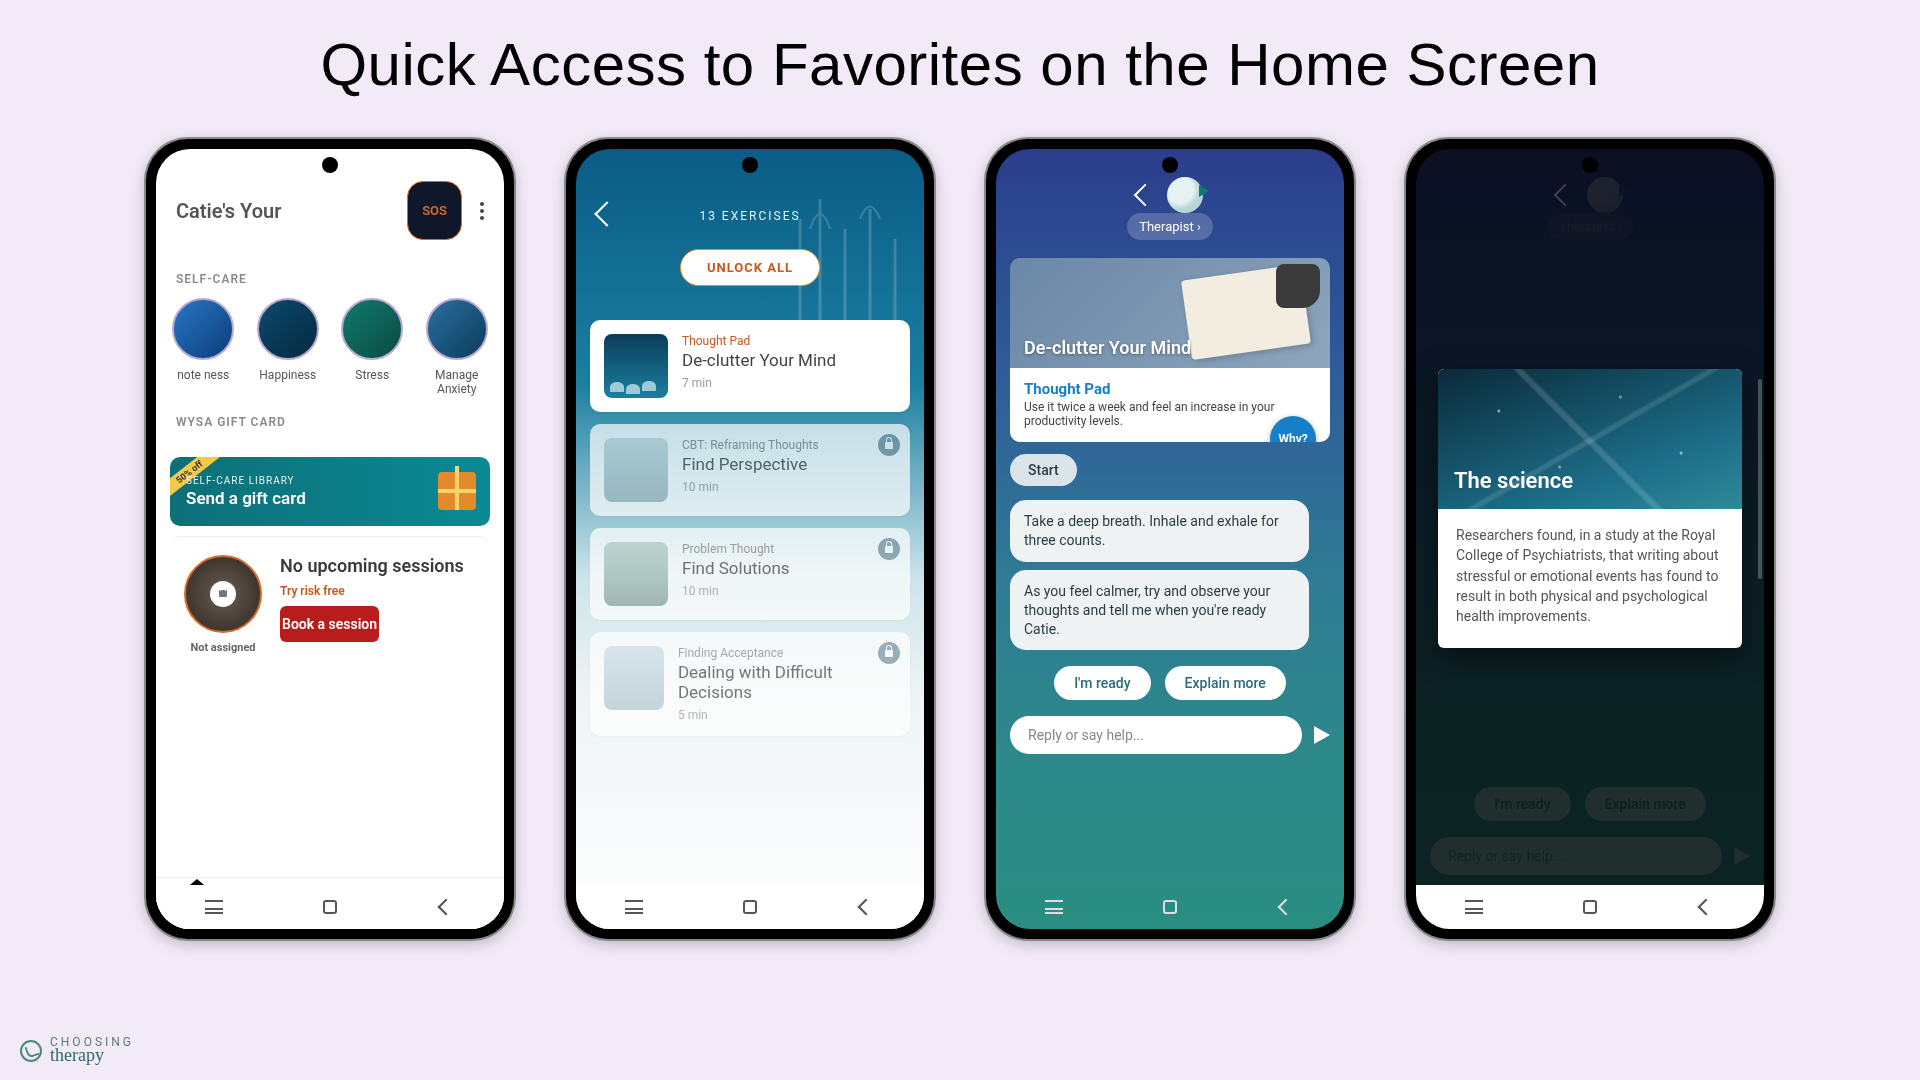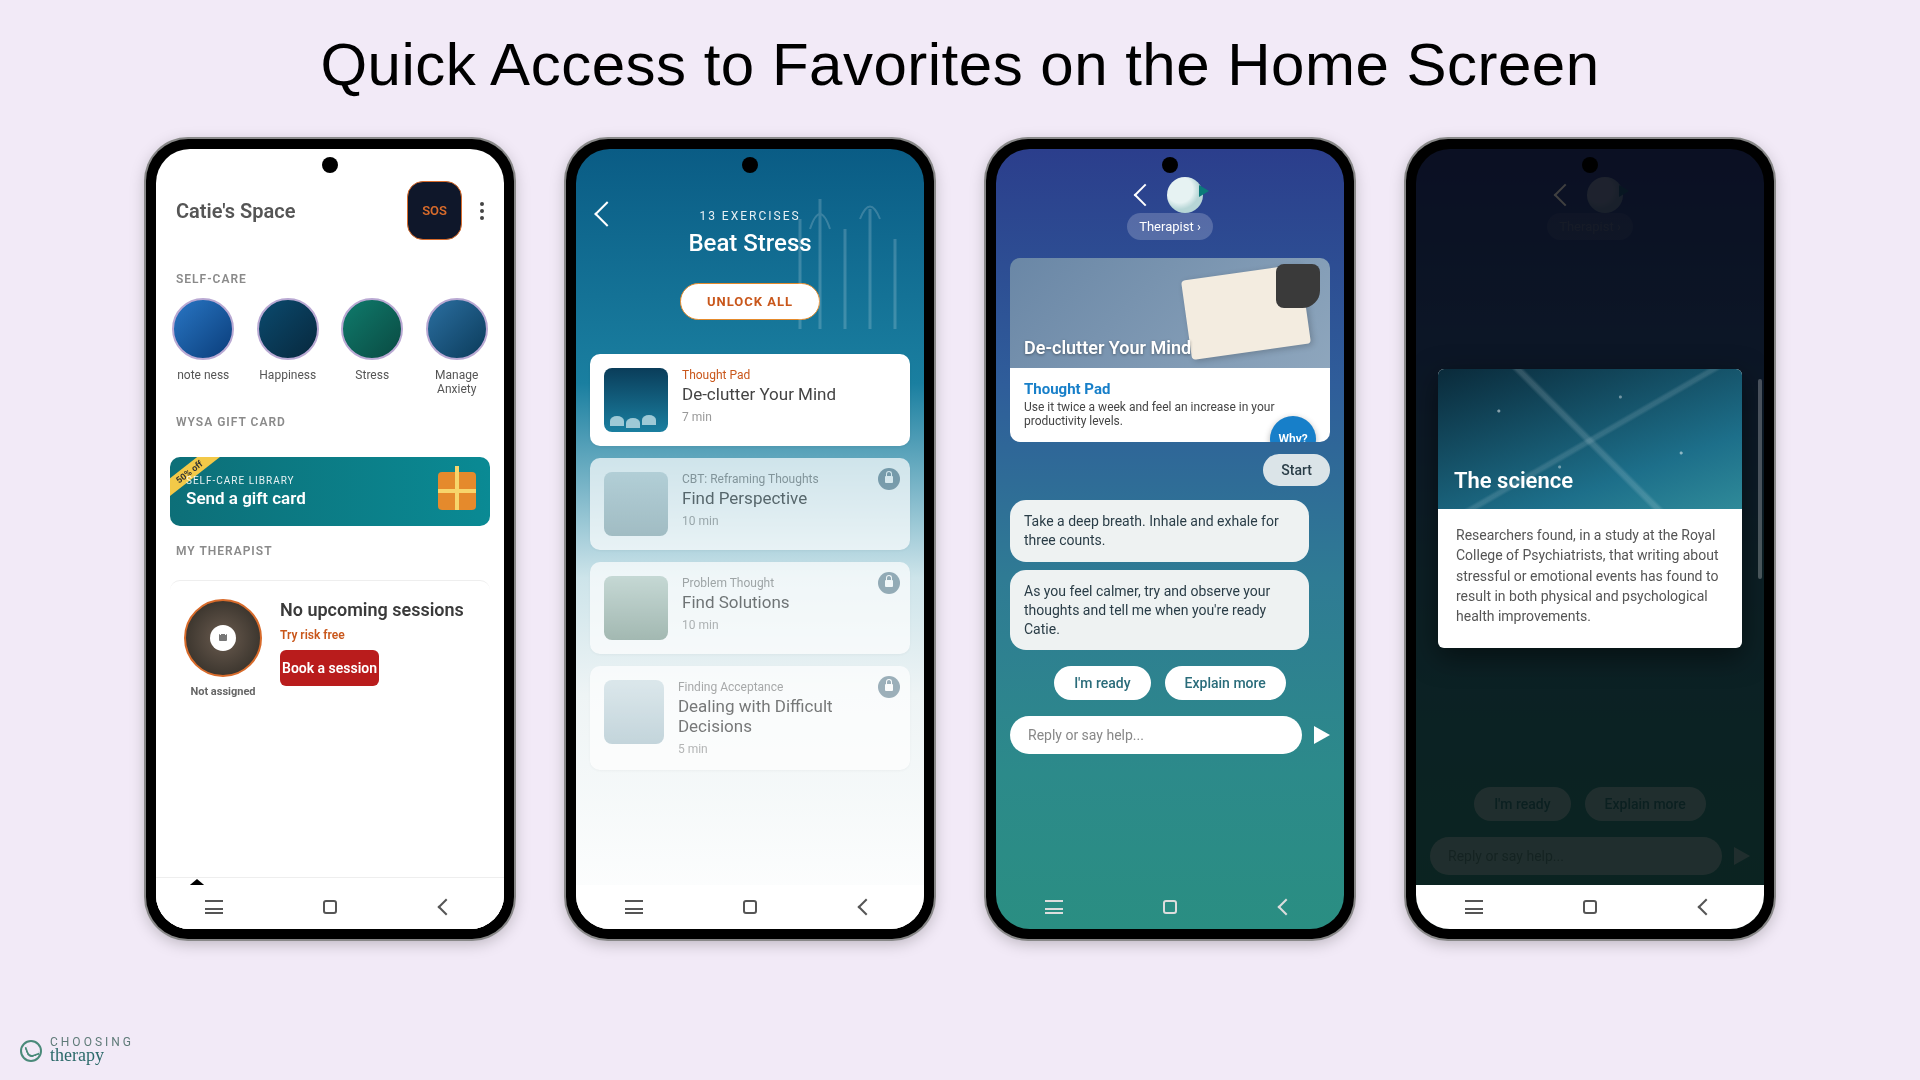--- a/index.html
+++ b/index.html
@@ -100,21 +100,21 @@
   .therapist-pill{ background:rgba(255,255,255,.2); border-radius:16px; padding:6px 12px; font-size:13px; }
   .hero-card{ margin:8px 14px 0; border-radius:10px; overflow:hidden; background:#385c8c; position:relative; }
   .hero-img{ height:110px; background:linear-gradient(135deg,#6a87a6,#8ea6bd); position:relative; }
   .hero-img::before{content:"";position:absolute;right:24px;top:14px;width:120px;height:80px;background:#f3ece0;transform:rotate(-8deg);border-radius:4px;box-shadow:2px 2px 6px rgba(0,0,0,.2);}
   .hero-img::after{content:"";position:absolute;right:10px;top:6px;width:44px;height:44px;background:#3a3a3a;border-radius:8px 8px 40% 8px;}
   .hero-title{ position:absolute; left:14px; bottom:10px; font-size:18px; font-weight:600; color:#fff; text-shadow:0 1px 3px rgba(0,0,0,.4); }
   .why-badge{ position:absolute; right:14px; bottom:-20px; width:46px;height:46px;border-radius:50%;background:#177fc9;color:#fff;display:flex;align-items:center;justify-content:center;font-size:12px;font-weight:600; box-shadow:0 2px 6px rgba(0,0,0,.3); }
   .hero-body{ background:#fff; color:#333; padding:12px 14px 14px; }
   .hero-body .tp{ color:#177fc9; font-weight:700; font-size:15px; }
   .hero-body .desc{ font-size:12px; color:#444; margin-top:2px; }
-  .start-pill-row{ display:flex; justify-content:flex-end; padding:12px 14px 6px; }
+  .start-pill-row{ display:flex; padding:12px 14px 6px; }
   .start-pill{ background:#dbe4e8; color:#2a3d47; border-radius:18px; padding:8px 18px; font-size:14px; font-weight:500; }
   .bot-bubble{ margin:8px 14px 0; background:#eef2f2; color:#2a3d47; border-radius:16px; padding:12px 14px; font-size:14px; line-height:1.35; max-width:86%; }
   .quick-replies{ display:flex; gap:14px; justify-content:center; padding:16px 0 10px; }
   .qr-pill{ background:#fff; color:#2a6c7a; border-radius:20px; padding:9px 20px; font-size:14px; font-weight:500; }
   .reply-row{ display:flex; align-items:center; gap:12px; padding:6px 14px 10px; }
   .reply-input{ flex:1; background:#fff; border-radius:22px; padding:11px 18px; color:#888; font-size:14px; }
   .send-ico{ width:0;height:0;border-top:9px solid transparent;border-bottom:9px solid transparent;border-left:16px solid #fff; }
 
   
   .p4 { height:100%; position:relative; }
@@ -147,21 +147,21 @@
 
 <h1 class="page-title">Quick Access to Favorites on the Home Screen</h1>
 
 <div class="phones-row">
 
   <div class="phone">
     <div class="camera-dot"></div>
     <div class="phone-inner">
       <div class="p1">
         <div class="p1-header">
-          <div class="p1-title">Catie's Space</div>
+          <div class="p1-title">Catie's Your</div>
           <div class="p1-header-right">
             <button class="sos-btn">SOS</button>
             <div class="dots-v">
                 <span></span>
                 <span></span>
                 <span></span>
               </div>
           </div>
         </div>
 
@@ -190,21 +190,20 @@
         <div class="p1-section-label">WYSA GIFT CARD</div>
         <div class="gift-card">
           <div class="ribbon">50% off</div>
           <div class="small">SELF-CARE LIBRARY</div>
           <div class="big">Send a gift card</div>
           <div class="gift-icon">
               <div class="gift-box"></div>
             </div>
         </div>
 
-        <div class="p1-section-label">MY THERAPIST</div>
         <div class="therapist-card">
           <div class="therapist-avatar-wrap">
             <div class="therapist-avatar">
               <div class="lock-badge">
                   <div class="lock-shape" style="background:#777"></div>
                 </div>
             </div>
             <div class="not-assigned">Not assigned</div>
           </div>
           <div class="therapist-right">
@@ -265,21 +264,20 @@
     <div class="camera-dot"></div>
     <div class="phone-inner">
       <div class="p2">
         <div class="p2-header">
           <div class="p2-back"></div>
           <svg class="p2-trees" viewBox="0 0 120 140">
               <path d="M10 140 V30 M30 140 V10 M55 140 V40 M80 140 V20 M105 140 V50" stroke="#fff" stroke-width="3" fill="none"></path>
               <path d="M20 40 Q30 10 40 40 M70 30 Q80 5 90 30" stroke="#fff" stroke-width="2" fill="none"></path>
             </svg>
           <div class="p2-sub">13 EXERCISES</div>
-          <div class="p2-title">Beat Stress</div>
           <button class="unlock-btn">UNLOCK ALL</button>
         </div>
 
         <div class="p2-list">
           <div class="ex-card">
             <div class="ex-thumb t1"></div>
             <div class="ex-meta">
               <div class="eyebrow">Thought Pad</div>
               <div class="ex-title">De-clutter Your Mind</div>
               <div class="ex-time">7 min</div>

